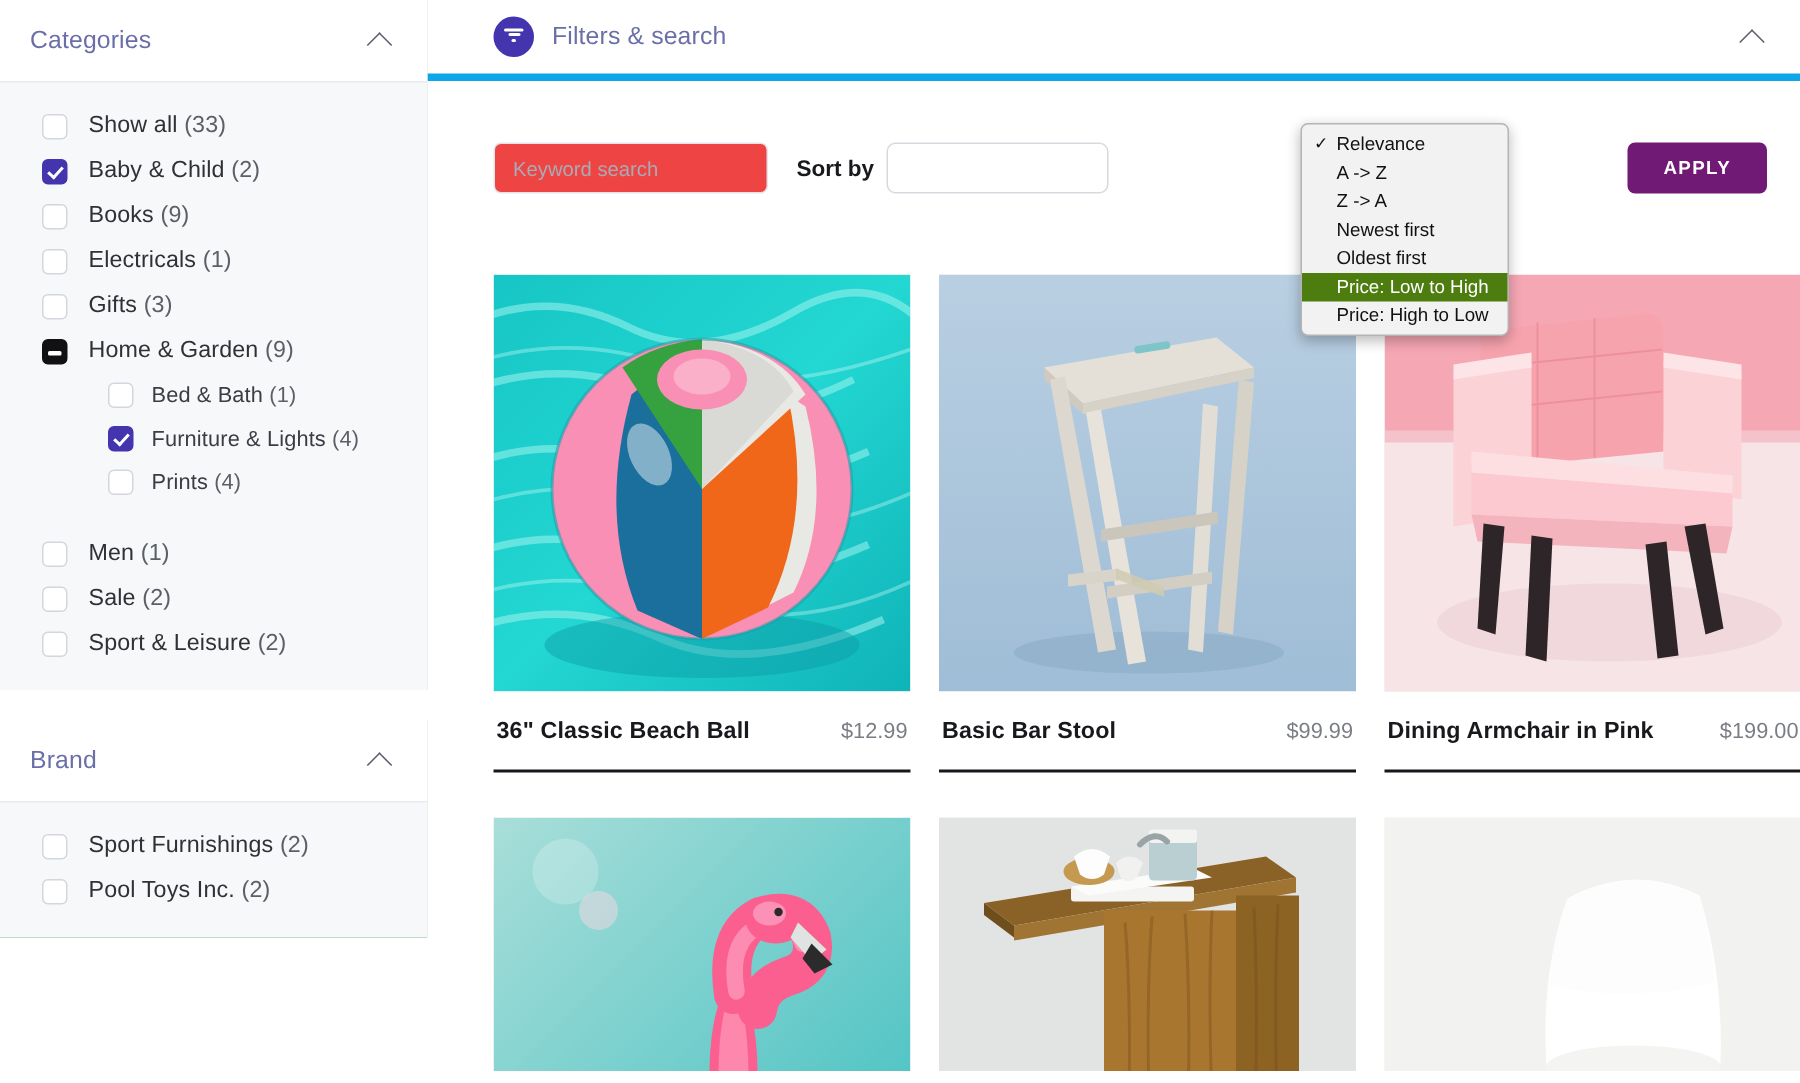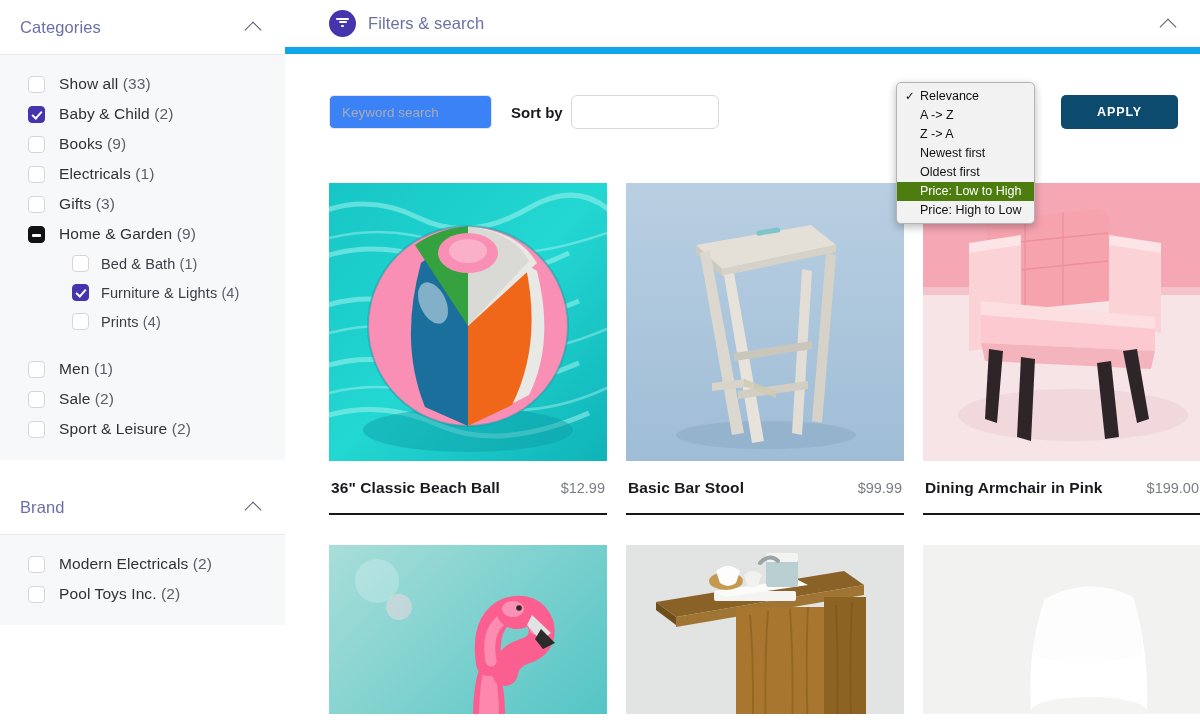--- a/index.html
+++ b/index.html
@@ -80,21 +80,21 @@
   .sidebar-gap { height: 20px; background: #ffffff; }
 
   
   .main {
     flex: 1 1 auto; height: 722px; position: relative;
     background: #ffffff; overflow: hidden;
   }
   .panel-header {
     height: 54px; display: flex; align-items: center;
     padding: 0 22px 0 44px;
-    border-bottom: 7px solid #0ea5e9;
+    border-bottom: 5px solid #0ea5e9;
   }
   .filter-badge {
     width: 27px; height: 27px; border-radius: 50%;
     background: #4434ad; flex: 0 0 27px;
     display:flex; align-items:center; justify-content:center;
     margin-right: 12px;
   }
   .funnel { width: 13px; height: 12px; position: relative; }
   .funnel i { display:block; background:#fff; border-radius:1px; margin: 0 auto 1.6px; }
   .funnel i:nth-child(1){ width:13px; height:2.2px; }
@@ -102,49 +102,49 @@
   .funnel i:nth-child(3){ width:3.4px;height:2.2px; }
   .panel-title { font-size: 16.5px; color: #6b6fa8; letter-spacing:.1px; }
   .panel-header .chev { margin-left: auto; }
 
   .controls {
     display: flex; align-items: center;
     padding: 26px 22px 0 44px;
     height: 90px;
   }
   .kw-input {
-    width: 163px; height: 34px;
+    width: 183px; height: 34px;
     border: 1px solid #e2e4ea; border-radius: 5px;
-    background:#3b82f6; padding: 0 12px;
+    background:#ef4444; padding: 0 12px;
     font-size: 13.5px; color: #2f3136;
     font-family: "Liberation Sans", sans-serif;
   }
   .kw-input::placeholder { color: #a8abb4; }
   .sortby-label {
     margin-left: 19px; font-size: 15px; font-weight: bold; color: #18191d;
     white-space: nowrap;
   }
   .select-shell {
     margin-left: 8px; position: relative;
     width: 148px; height: 34px;
     border: 1px solid #d7d9df; border-radius: 6px; background: #fff;
   }
   .apply-btn {
     margin-left: auto;
-    width: 117px; height: 34px;
-    background: #0c4a6e; color: #fff;
+    width: 93px; height: 34px;
+    background: #701a75; color: #fff;
     border: none; border-radius: 5px;
     font-size: 12.5px; font-weight: bold; letter-spacing: .9px;
     font-family: "Liberation Sans", sans-serif;
     cursor: pointer;
   }
 
   
   .dropdown {
-    position: absolute; left: 611px; top: 82px;
+    position: absolute; left: 582px; top: 82px;
     width: 139px;
     background: #f2f2f2;
     border: 1px solid #b4b4b4; border-radius: 5px;
     box-shadow: 0 3px 9px rgba(0,0,0,.28);
     padding: 4px 0 3px 0;
     z-index: 60;
   }
   .dd-item {
     height: 19px; line-height: 19px;
     font-size: 12.5px; color: #111;
@@ -303,21 +303,21 @@
 
     <section class="facet">
       <div class="facet-header">
         <span class="facet-title">Brand</span>
         <span class="chev"></span>
       </div>
       <div class="facet-body">
         <div class="opt">
           <span class="cbox"></span>
           <span class="opt-label">
-            <span>Modern Electricals</span>
+            <span>Sport Furnishings</span>
             <span class="opt-count">(2)</span>
           </span>
         </div>
         <div class="opt">
           <span class="cbox"></span>
           <span class="opt-label">
             <span>Pool Toys Inc.</span>
             <span class="opt-count">(2)</span>
           </span>
         </div>

